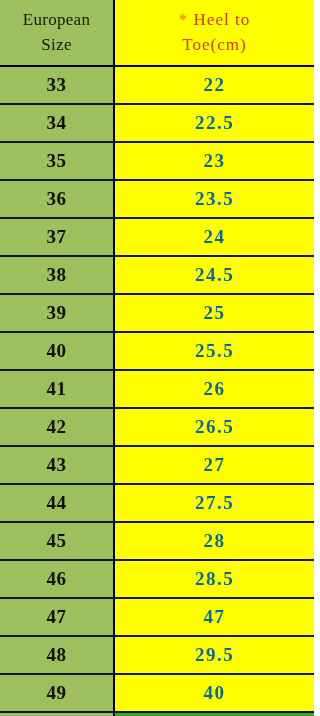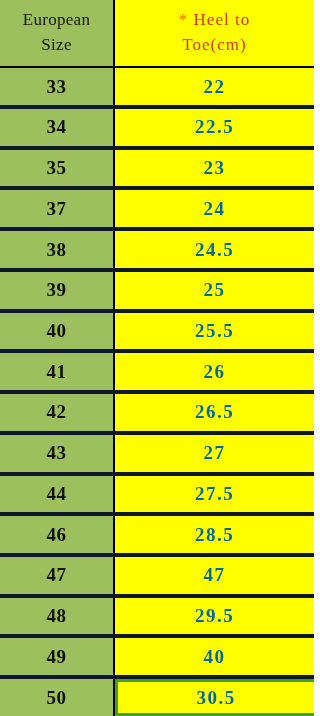--- a/index.html
+++ b/index.html
@@ -19,21 +19,21 @@
     height: 716px;
     border-collapse: collapse;
     table-layout: fixed;
   }
 
   #size-table td {
     padding: 0;
     margin: 0;
     text-align: center;
     vertical-align: middle;
-    border-bottom: 4px solid #0f172a;
+    border-bottom: 2px solid #0f172a;
     border-right: 2px solid #000000;
   }
 
   
   #size-table td.col-measure {
     border-right: none;
     background: #ffff00;
     color: #0369a1;
     font-weight: bold;
     font-size: 19px;
@@ -132,20 +132,26 @@
           <span class="cell-inner">22.5</span>
         </td>
       </tr>
       <tr class="data-row">
         <td class="col-size">35</td>
         <td class="col-measure">
           <span class="cell-inner">23</span>
         </td>
       </tr>
       <tr class="data-row">
+        <td class="col-size">36</td>
+        <td class="col-measure">
+          <span class="cell-inner">23.5</span>
+        </td>
+      </tr>
+      <tr class="data-row">
         <td class="col-size">37</td>
         <td class="col-measure">
           <span class="cell-inner">24</span>
         </td>
       </tr>
       <tr class="data-row">
         <td class="col-size">38</td>
         <td class="col-measure">
           <span class="cell-inner">24.5</span>
         </td>
@@ -177,20 +183,26 @@
       <tr class="data-row">
         <td class="col-size">43</td>
         <td class="col-measure">
           <span class="cell-inner">27</span>
         </td>
       </tr>
       <tr class="data-row">
         <td class="col-size">44</td>
         <td class="col-measure">
           <span class="cell-inner">27.5</span>
+        </td>
+      </tr>
+      <tr class="data-row">
+        <td class="col-size">45</td>
+        <td class="col-measure">
+          <span class="cell-inner">28</span>
         </td>
       </tr>
       <tr class="data-row">
         <td class="col-size">46</td>
         <td class="col-measure">
           <span class="cell-inner">28.5</span>
         </td>
       </tr>
       <tr class="data-row">
         <td class="col-size">47</td>

